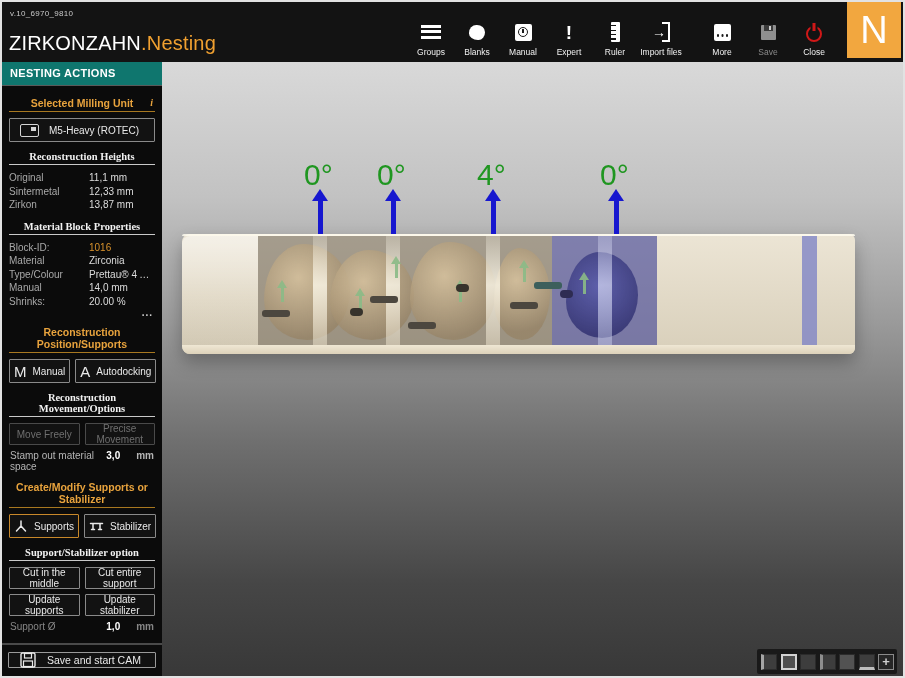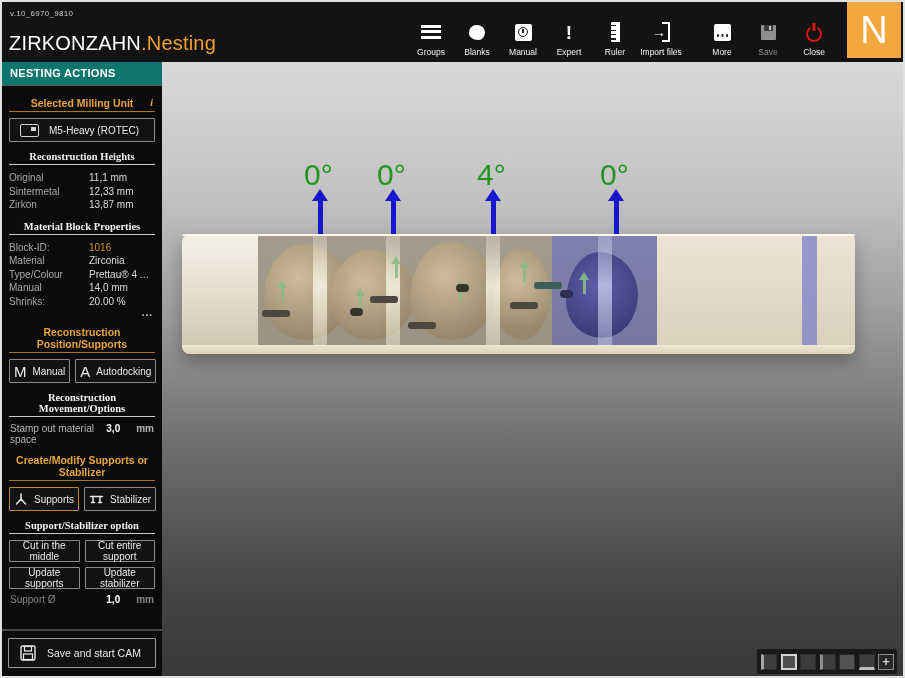--- a/index.html
+++ b/index.html
@@ -64,21 +64,21 @@
   .btn.disabled{border-color:#4a4a4a;color:#6f6f6f;}
   .btn.selected{border-color:#c8882a;}
   .btn.wide{width:100%;height:24px;justify-content:flex-start;padding:0 10px;gap:10px;margin-bottom:4px;}
   .kv{display:flex;align-items:baseline;font-size:10px;color:#b5b5b5;margin:5px 1px 2px;}
   .kv .kvv{margin-left:auto;color:#fff;font-weight:bold;}
   .kv .kvu{margin-left:16px;font-weight:bold;}
   .kv.dim2{color:#868686;}
   .machine-ic{width:17px;height:11px;border:1px solid #d5d5d5;border-radius:2px;position:relative;}
   .machine-ic::after{content:"";position:absolute;right:2px;top:2px;width:5px;height:4px;background:#d5d5d5;}
   .save-panel{margin-top:auto;border-top:2px solid #4a4a4a;padding:7px 6px 8px;background:#0c0c0c;flex:none;}
-  .btn.savecam{width:100%;height:30px;justify-content:flex-start;padding:0 11px;gap:11px;font-size:10.5px;border-color:#9a9a9a;}
+  .btn.savecam{width:100%;height:16px;justify-content:flex-start;padding:0 11px;gap:11px;font-size:10.5px;border-color:#9a9a9a;}
   
   .canvas{position:absolute;left:160px;top:60px;right:0;bottom:0;
     background:linear-gradient(#d9d9d9 0%,#c2c2c2 22%,#9b9b9b 42%,#6f6f6f 62%,#464646 85%,#383838 100%);overflow:hidden;}
   .block{position:absolute;left:20px;top:172px;width:673px;height:120px;border-radius:8px 6px 6px 8px;
     background:linear-gradient(#ece5d5,#d8cfba);box-shadow:0 8px 18px rgba(0,0,0,.28);}
   .block::before{content:"";position:absolute;left:0;right:0;top:0;height:2px;background:rgba(255,251,238,.85);border-radius:8px 6px 0 0;}
   .block::after{content:"";position:absolute;left:0;right:0;bottom:0;height:9px;
     background:linear-gradient(#efe7d4,#ddd2ba);border-radius:0 0 6px 8px;}
   .zone{position:absolute;top:2px;bottom:9px;}
   .zone.capL{left:0;width:76px;border-radius:8px 0 0 0;background:linear-gradient(rgba(255,255,255,.45),rgba(255,255,255,.05) 55%,rgba(120,110,90,.08));}
@@ -248,20 +248,28 @@
           <span class="initial">M</span>
           <span>Manual</span>
         </button>
         <button class="btn tall">
           <span class="initial">A</span>
           <span>Autodocking</span>
         </button>
       </div>
 
       <div class="sec-h white">Reconstruction Movement/Options</div>
+      <div class="btn-row">
+        <button class="btn disabled">
+            <span>Move Freely</span>
+          </button>
+        <button class="btn disabled">
+            <span>Precise Movement</span>
+          </button>
+      </div>
       <div class="kv">
         <span>Stamp out material space</span>
         <span class="kvv">3,0</span>
         <span class="kvu">mm</span>
       </div>
 
       <div class="sec-h orange">Create/Modify Supports or Stabilizer</div>
       <div class="btn-row">
         <button class="btn tall selected">
           <svg class="lineic" width="14" height="14" viewBox="0 0 14 14">

